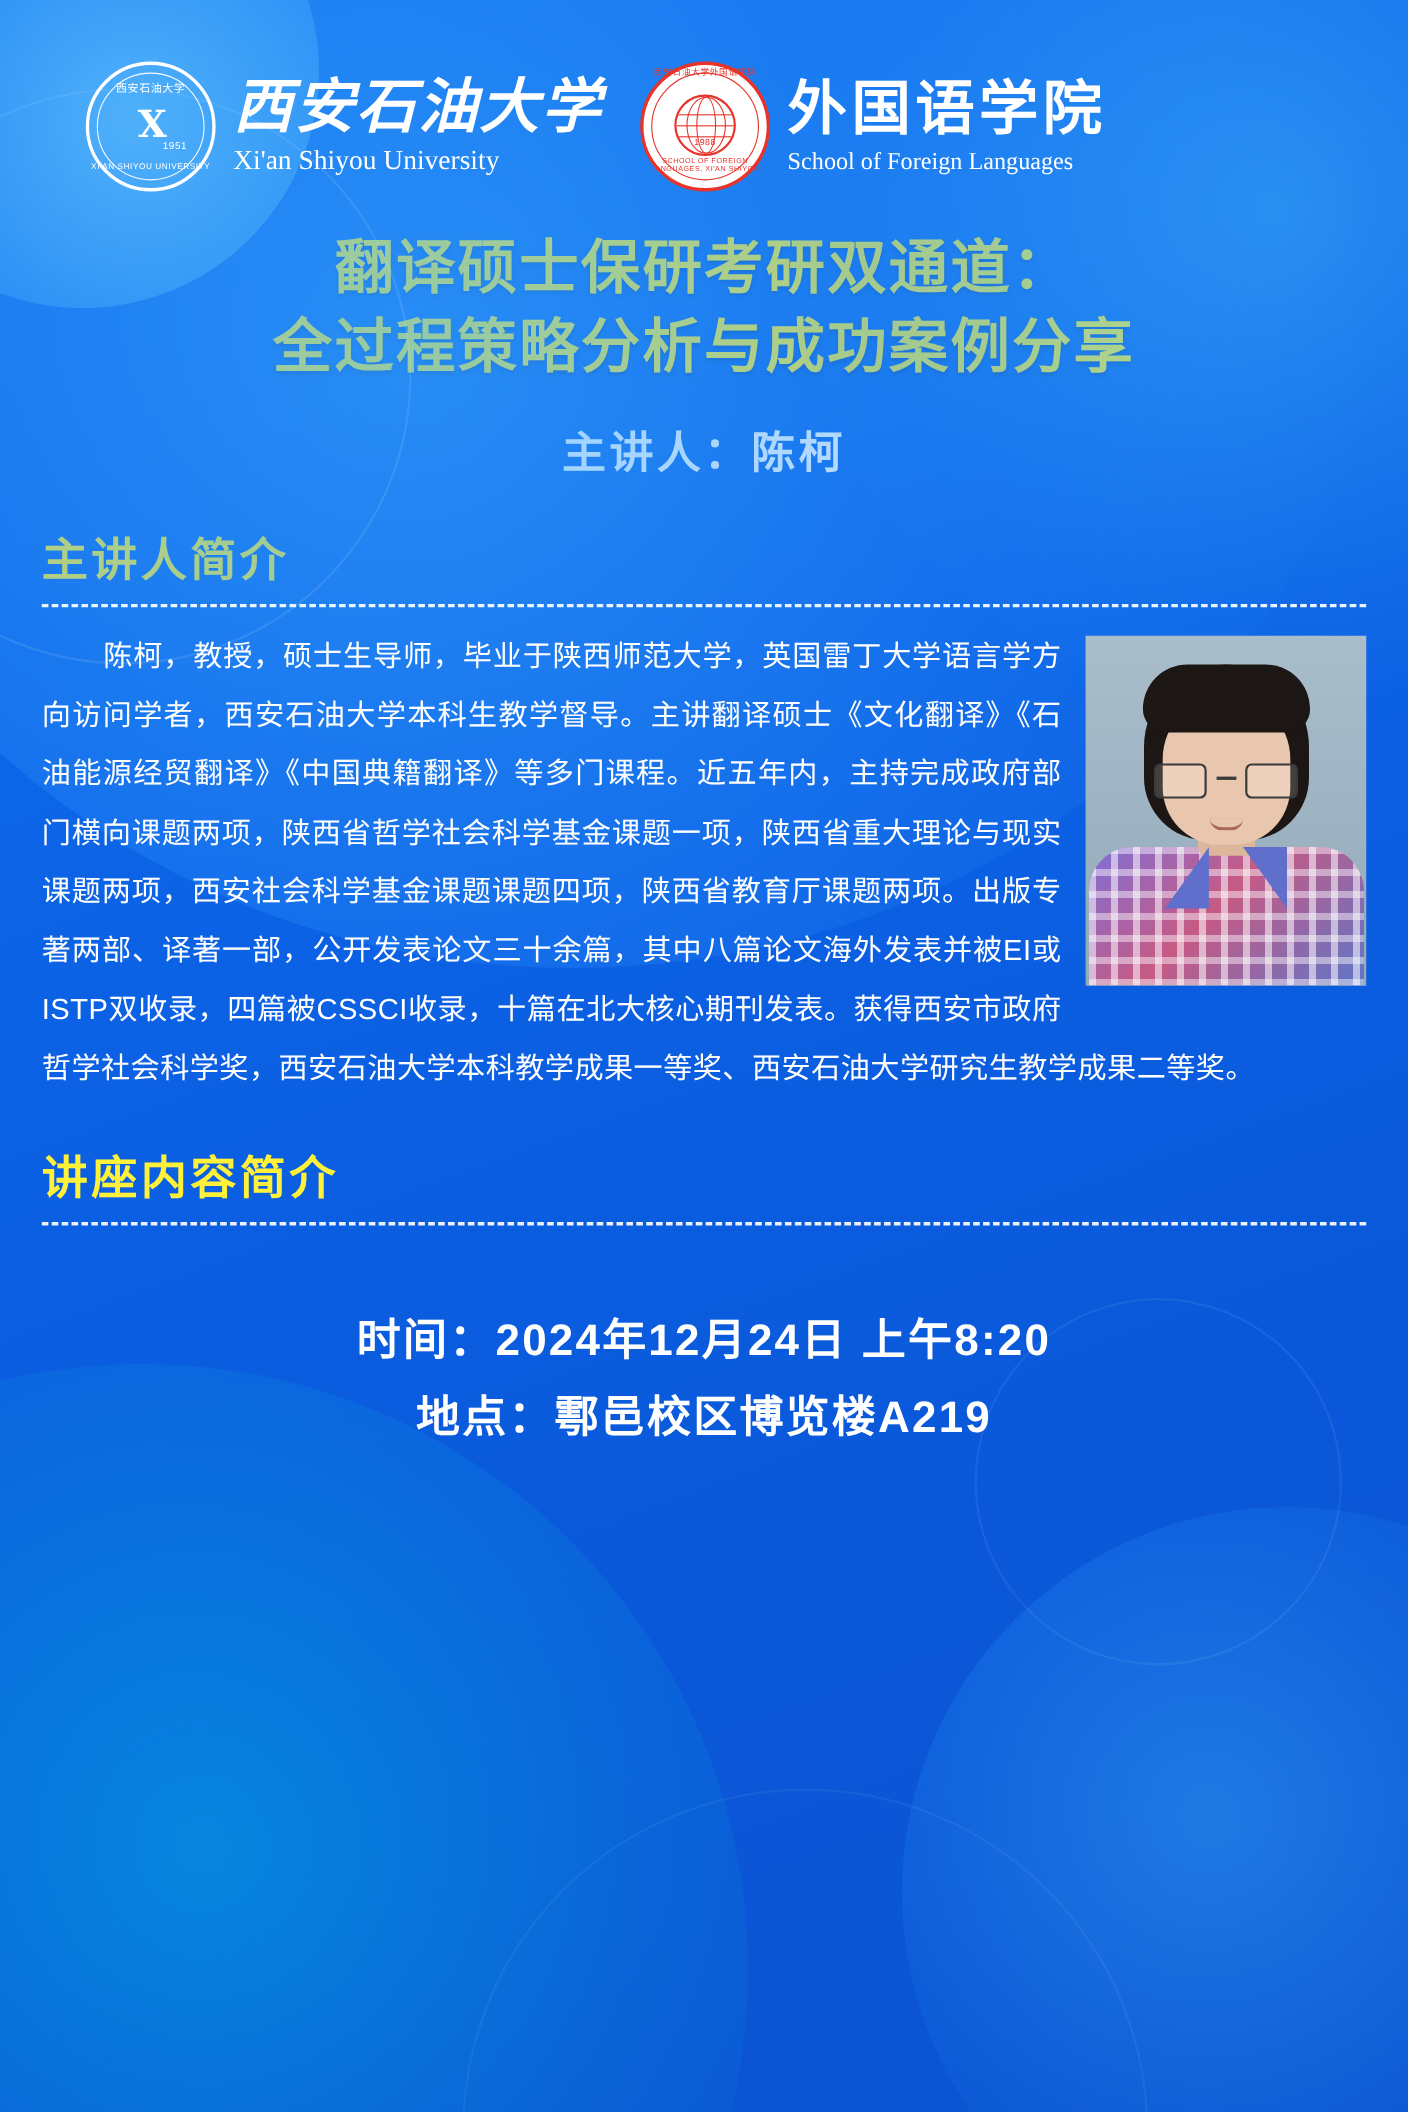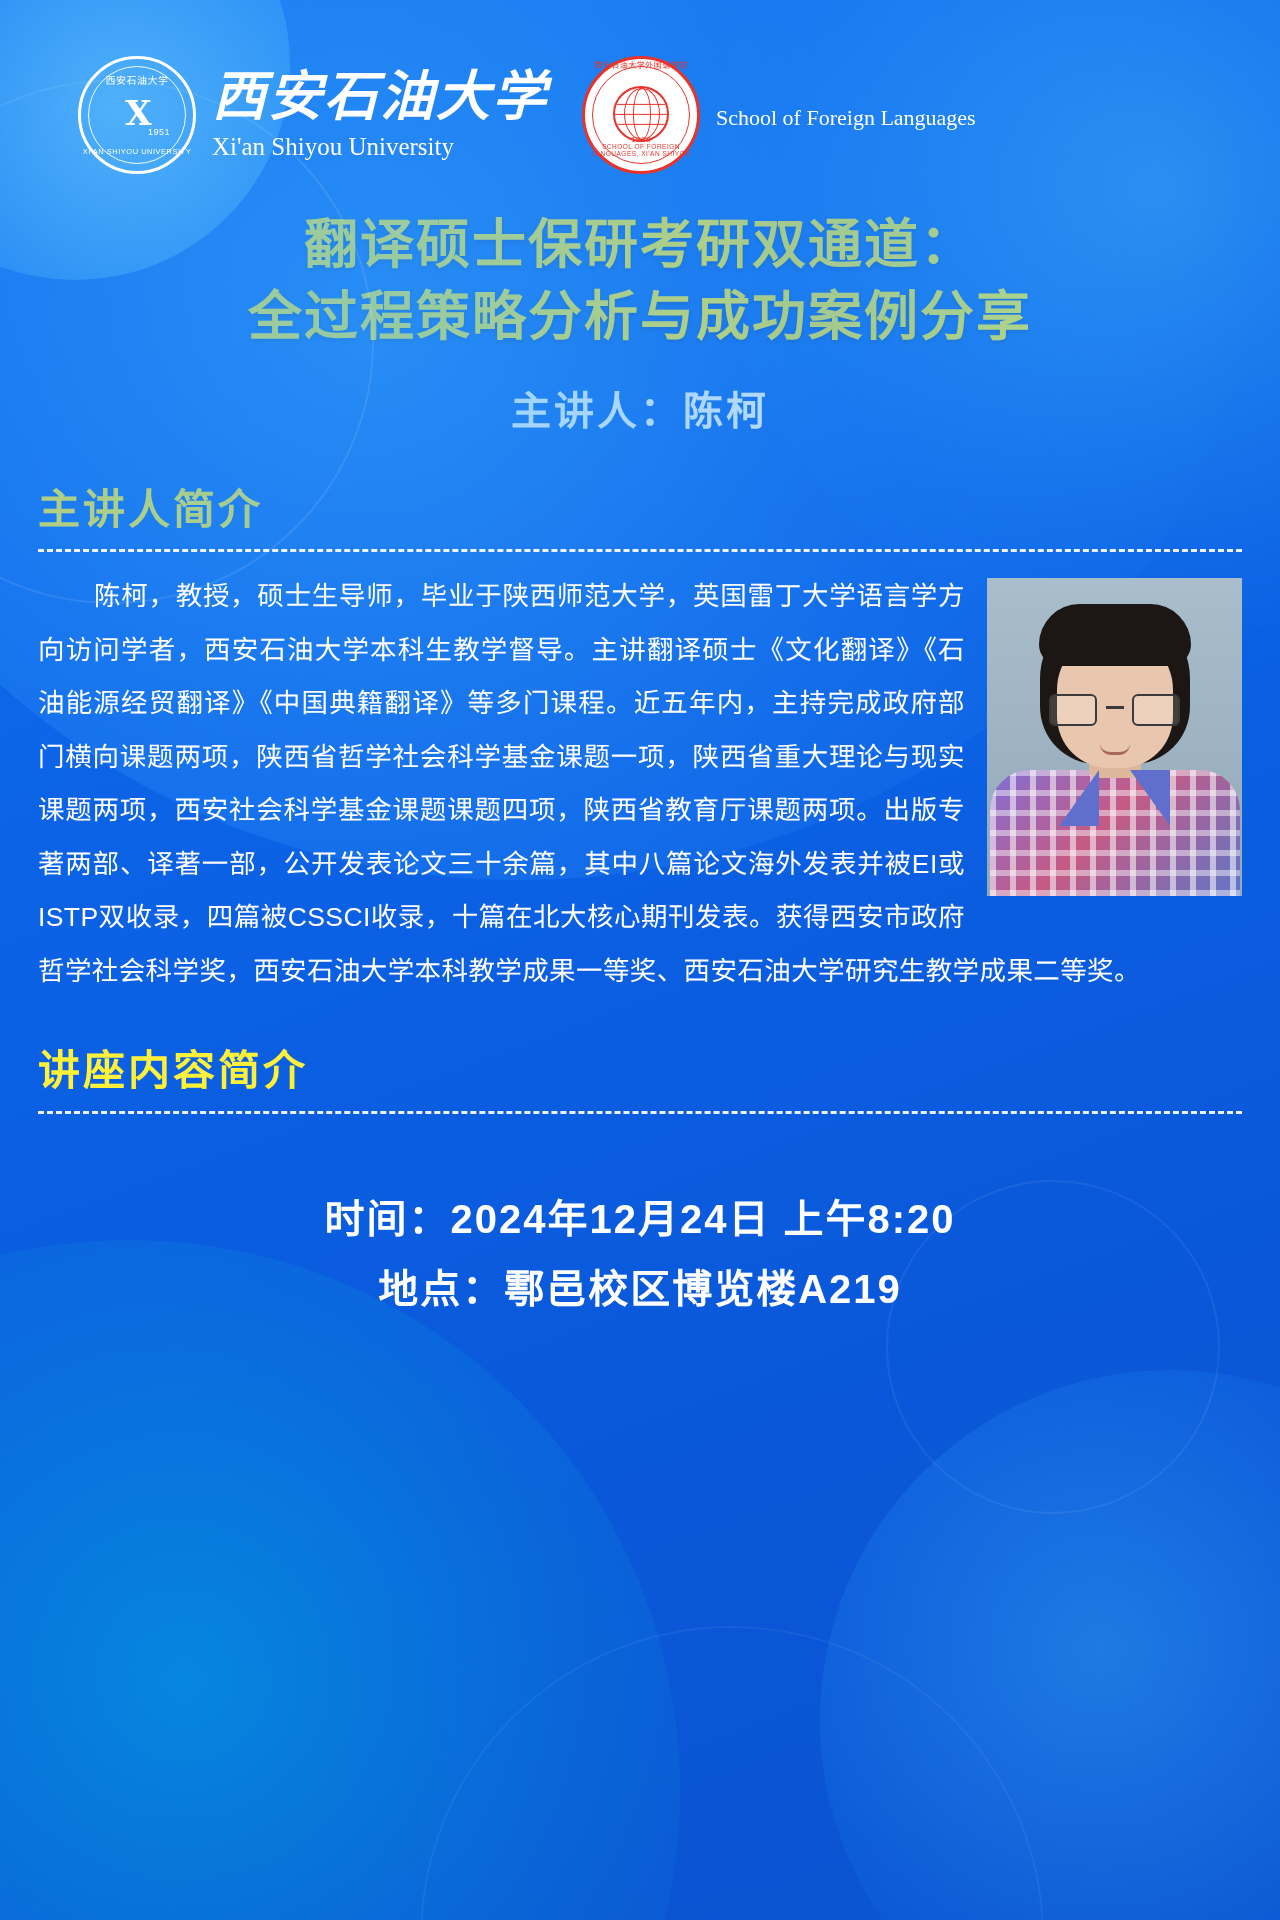--- a/index.html
+++ b/index.html
@@ -121,21 +121,21 @@
     position: absolute; left: 50%; top: 50%;
     transform: translate(-50%,-54%);
     color: #ffffff;
     font-size: 34px;
     font-weight: bold;
     font-family: "DejaVu Serif", serif;
     letter-spacing: -3px;
   }
   .seal-sfl .seal-arc-top { top: 0; color: #e8332a; font-size: 8px; }
   .seal-sfl .seal-arc-bottom { bottom: 14px; color: #e8332a; font-size: 6.5px; }
-  .seal-sfl .seal-year { bottom: 27px; color: #e8332a; font-size: 8px; }
+  .seal-sfl .seal-year { bottom: 37px; color: #e8332a; font-size: 8px; }
   .globe {
     position: absolute;
     left: 50%; top: 50%;
     transform: translate(-50%,-52%);
     width: 52px; height: 52px;
     border-radius: 50%;
     border: 2px solid #e8332a;
     overflow: hidden;
   }
   .globe::before, .globe::after {
@@ -358,20 +358,21 @@
         <div class="seal-inner-text seal-arc-top">西安石油大学外国语学院</div>
         <div class="globe">
           <div class="globe-lat l1"></div>
           <div class="globe-lat l2"></div>
           <div class="globe-lat l3"></div>
         </div>
         <div class="seal-inner-text seal-year">1988</div>
         <div class="seal-inner-text seal-arc-bottom">SCHOOL OF FOREIGN LANGUAGES, XI'AN SHIYOU</div>
       </div>
       <div class="brand-text">
+        <div class="brand-cn upright">外国语学院</div>
         <div class="brand-en small">School of Foreign Languages</div>
       </div>
     </div>
 
   </div>
 
 
   <div class="main-title">
     <div>翻译硕士保研考研双通道：</div>
     <div>全过程策略分析与成功案例分享</div>

